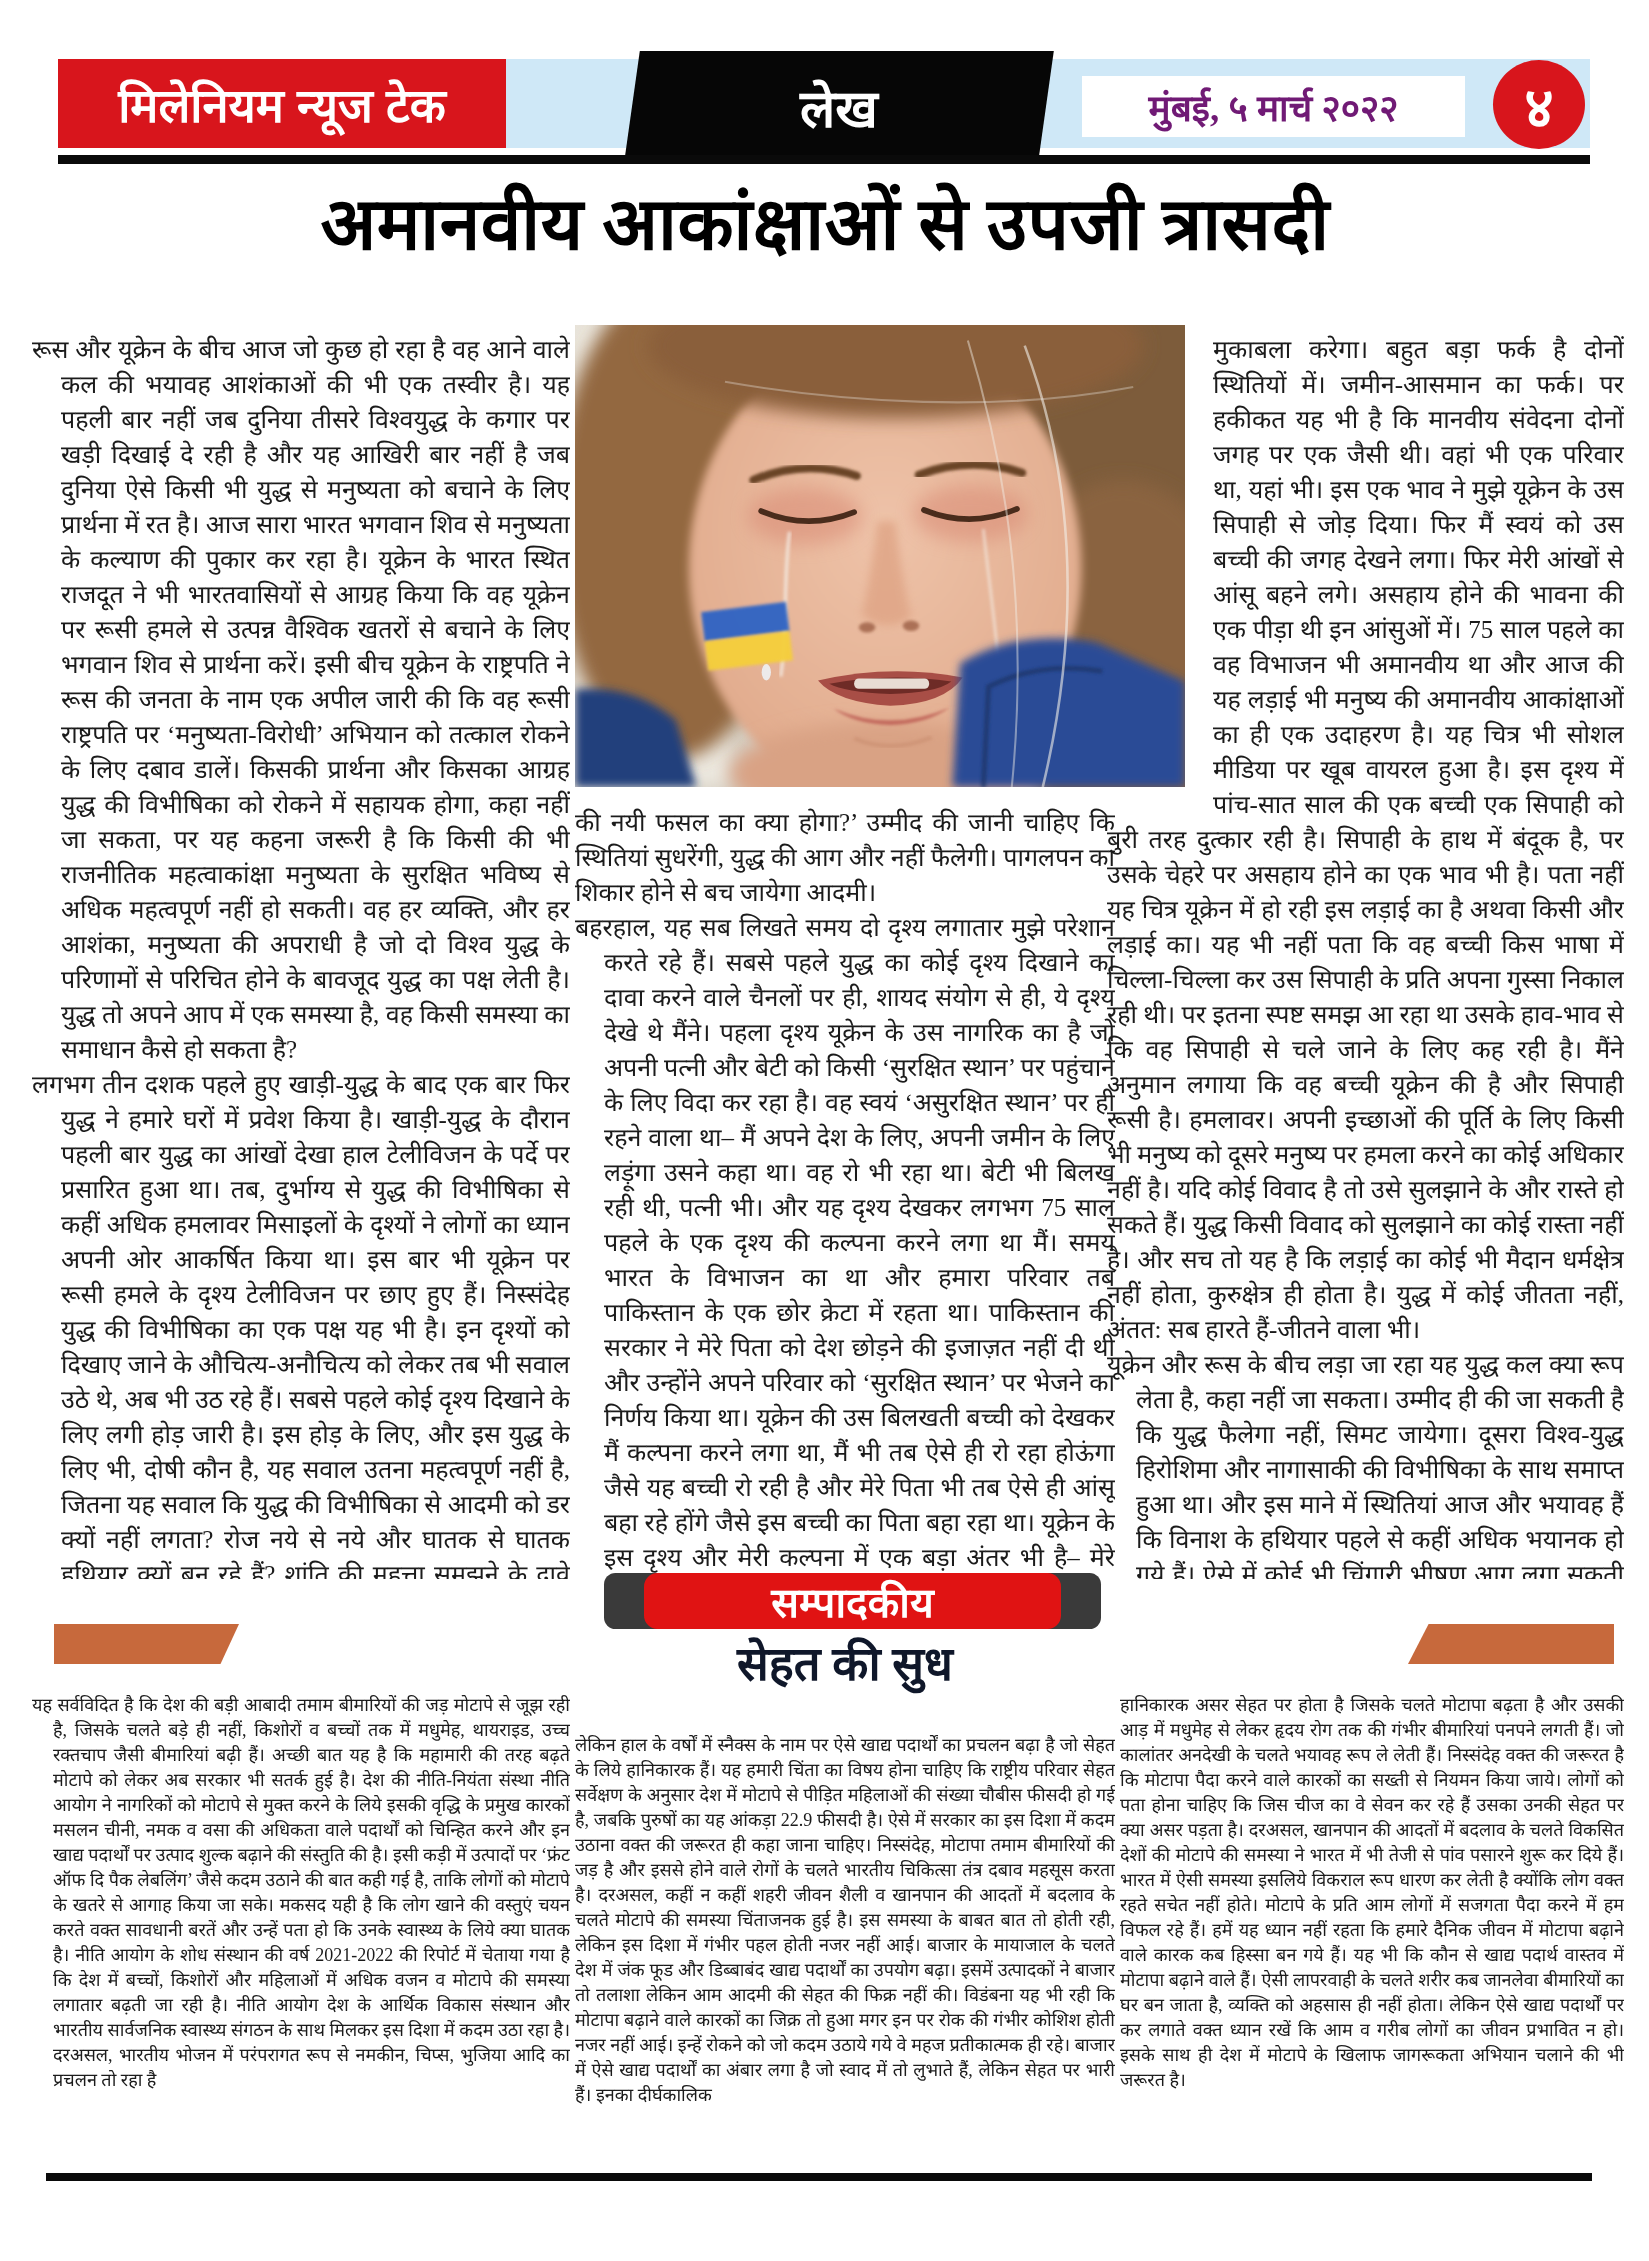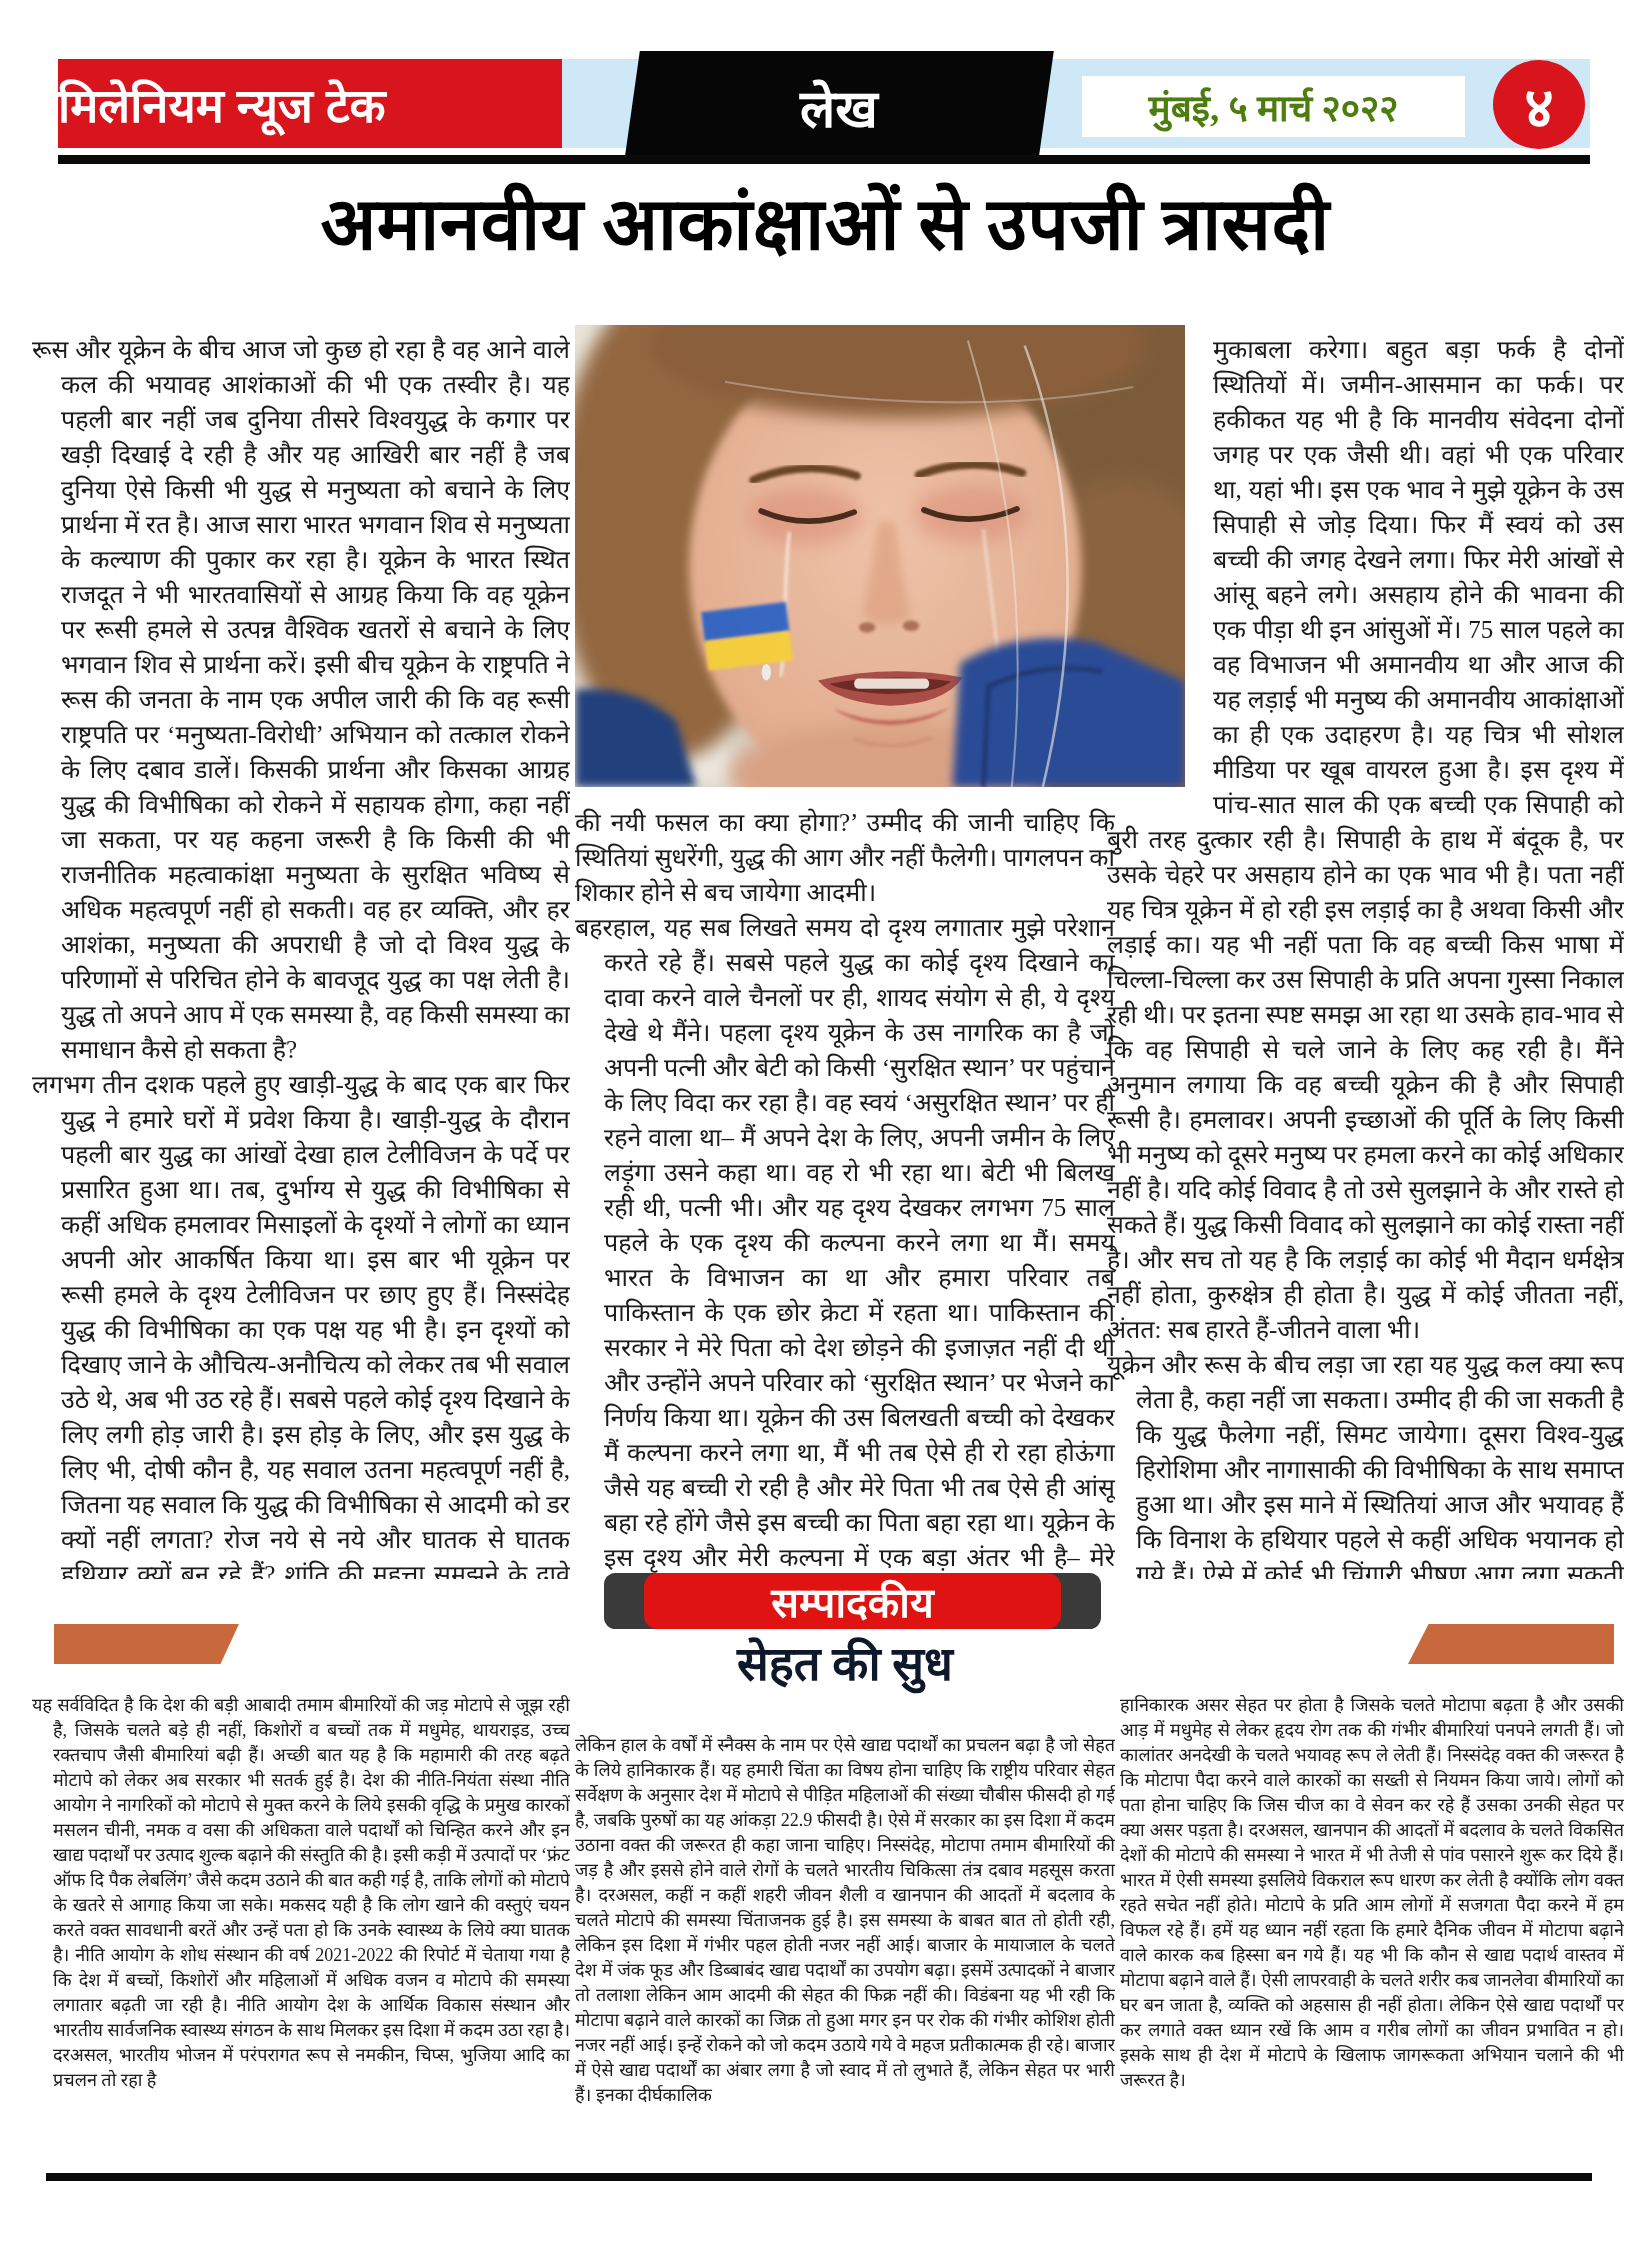--- a/index.html
+++ b/index.html
@@ -2,31 +2,31 @@
 <html style="font-size:8.3px"><head>
 <meta charset="utf-8">
 <title>मिलेनियम न्यूज टेक — लेख</title>
 <style>
   html,body{margin:0;padding:0;background:#fff;}
   .page{position:relative;width:1650px;height:2261px;background:#ffffff;
         font-family:"Liberation Serif","DejaVu Serif",serif;overflow:hidden;color:#1b1b1b;}
 
   
   .band{position:absolute;left:58px;top:59px;width:1532px;height:89px;background:#cfe8f7;}
-  .brand{position:absolute;left:58px;top:59px;width:504px;height:89px;background:#d8151c;
-         display:flex;align-items:center;justify-content:flex-start;}
+  .brand{position:absolute;left:58px;top:59px;width:448px;height:89px;background:#d8151c;
+         display:flex;align-items:center;justify-content:center;}
   .brand span{color:#fff;font-weight:bold;font-size:47px;white-space:nowrap;
               font-family:"Liberation Sans","DejaVu Sans",sans-serif;}
   .section-flag{position:absolute;left:632px;top:51px;width:414px;height:111px;background:#060606;
                 transform:skewX(-8deg);display:flex;align-items:center;justify-content:center;}
   .section-flag span{color:#fff;font-weight:bold;font-size:52px;transform:skewX(8deg);
                      font-family:"Liberation Sans","DejaVu Sans",sans-serif;}
   .date-box{position:absolute;left:1082px;top:76px;width:383px;height:61px;background:#ffffff;
             display:flex;align-items:center;justify-content:center;}
-  .date-box span{font-size:37px;font-weight:bold;color:#4d7c0f;white-space:nowrap;}
+  .date-box span{font-size:37px;font-weight:bold;color:#701a75;white-space:nowrap;}
   .page-badge{position:absolute;left:1493px;top:60px;width:92px;height:89px;background:#d8151c;
               border-radius:50%;display:flex;align-items:center;justify-content:center;}
   .page-badge span{color:#fff;font-size:56px;font-weight:bold;}
   .rule{position:absolute;background:#0a0a0a;}
   .rule-top{left:58px;top:155px;width:1532px;height:8.8px;}
   .rule-bottom{left:46px;top:2173px;width:1546px;height:7.8px;}
 
   
   .headline{position:absolute;left:0;top:171px;width:100%;margin:0;text-align:center;
             font-size:73px;font-weight:700;color:#000000;white-space:nowrap;letter-spacing:0.5px;}

